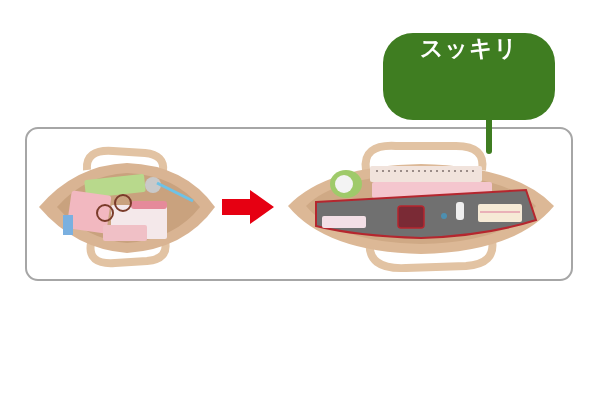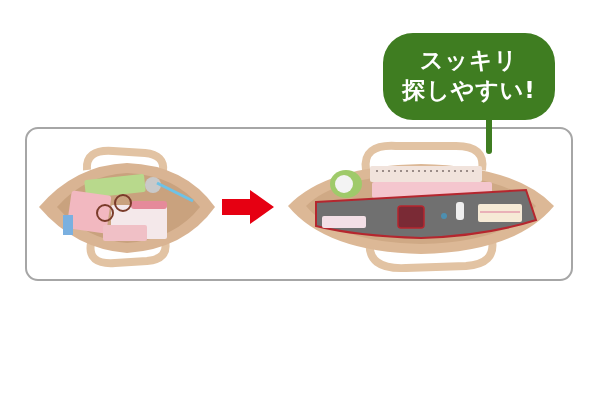--- a/index.html
+++ b/index.html
@@ -1,20 +1,20 @@
 <!DOCTYPE html>
 <html><head>
 <meta charset="utf-8">
 <style>
   html, body { margin:0; padding:0; }
   body { width:600px; height:400px; background:#ffffff; position:relative; overflow:hidden; font-family:"DejaVu Sans", sans-serif; }
   .frame { position:absolute; left:25px; top:127px; width:548px; height:154px; border:2px solid #a6a6a6; border-radius:13px; box-sizing:border-box; background:#fff; }
   .bubble { position:absolute; left:383px; top:33px; width:172px; height:87px; background:#3f7d21; border-radius:30px; color:#fff; text-align:center; z-index:3; }
   .bubble .l1, .bubble .l2 { display:block; font-weight:bold; font-size:23px; line-height:30px; letter-spacing:1px; }
-  .bubble .l1 { margin-top:12px; }
+  .bubble .l1 { }
   .tail { position:absolute; left:486px; top:110px; width:6px; height:44px; background:#3f7d21; border-radius:0 0 3px 3px; z-index:3; }
   .arrow { position:absolute; left:222px; top:190px; z-index:2; }
   .bag { position:absolute; z-index:1; }
 </style>
 </head>
 <body>
 
 <div class="frame"></div>
 
 <svg class="bag" style="left:35px;top:145px" width="182" height="125" viewBox="0 0 182 125">
@@ -60,15 +60,14 @@
   <rect x="36" y="76" width="44" height="12" rx="2" fill="#f3dfe6"></rect>
   <rect x="112" y="66" width="26" height="22" rx="3" fill="#7a2a35" stroke="#b5262e" stroke-width="1.5"></rect>
   <rect x="170" y="62" width="8" height="18" rx="3" fill="#eeeeee"></rect>
   <circle cx="158" cy="76" r="3" fill="#4d8fb0"></circle>
   <rect x="192" y="64" width="44" height="18" rx="2" fill="#f6ead6"></rect>
   <line x1="194" y1="72" x2="234" y2="72" stroke="#e9b1b8" stroke-width="2"></line>
 </svg>
 
 <div class="bubble">
   <span class="l1">スッキリ</span>
-  <span class="l2">探しやすい!</span>
 </div>
 <div class="tail"></div>
 
 </body></html>

